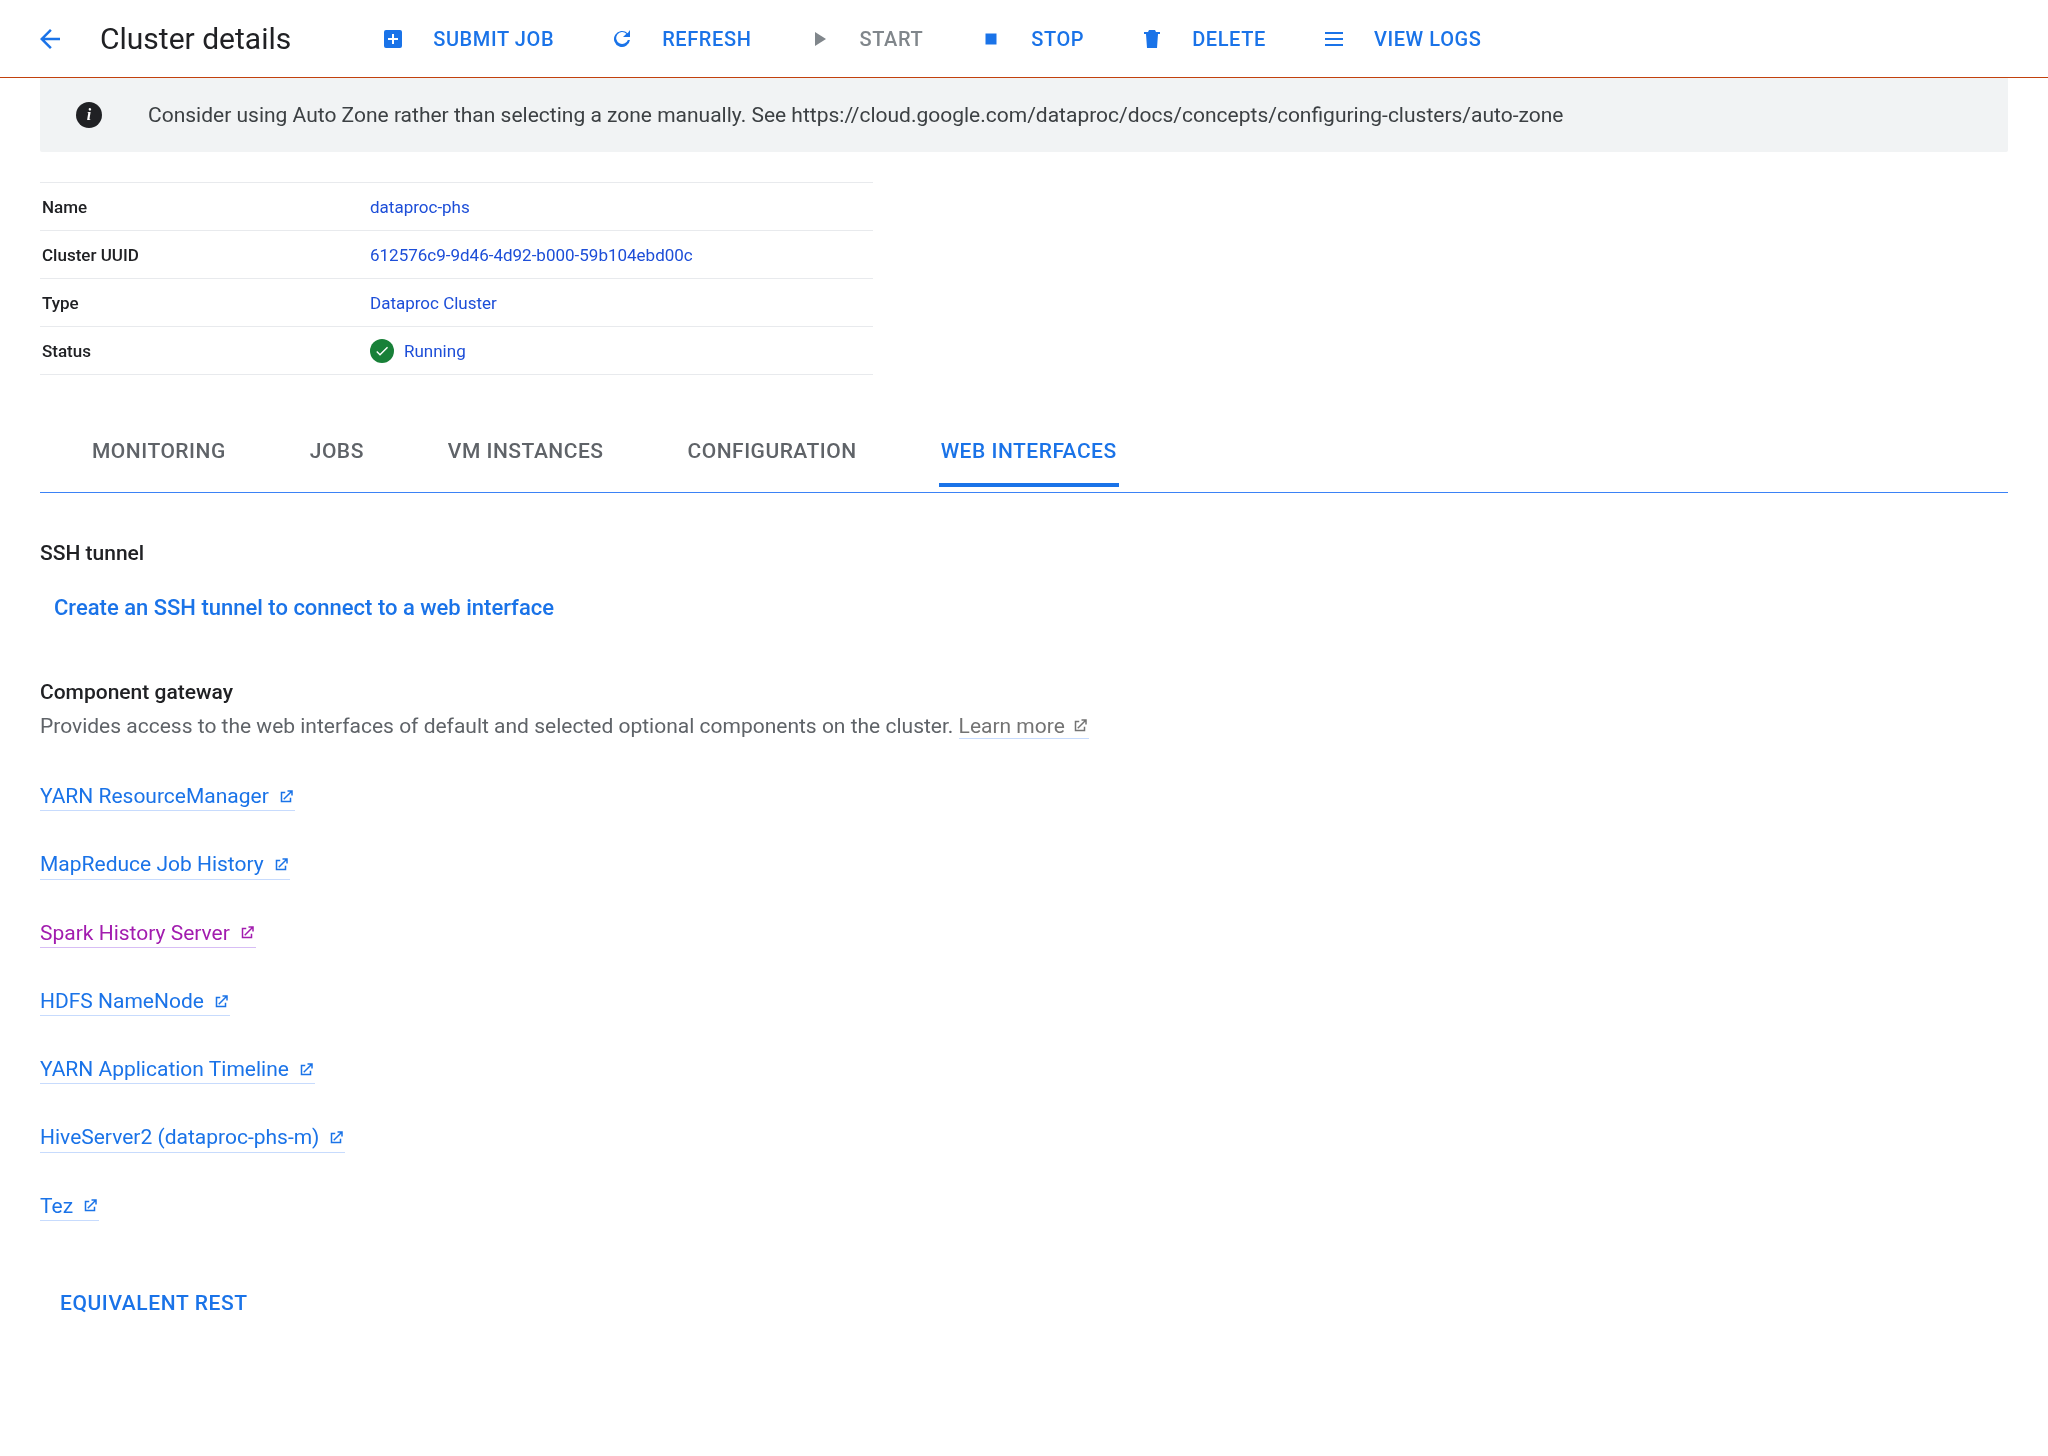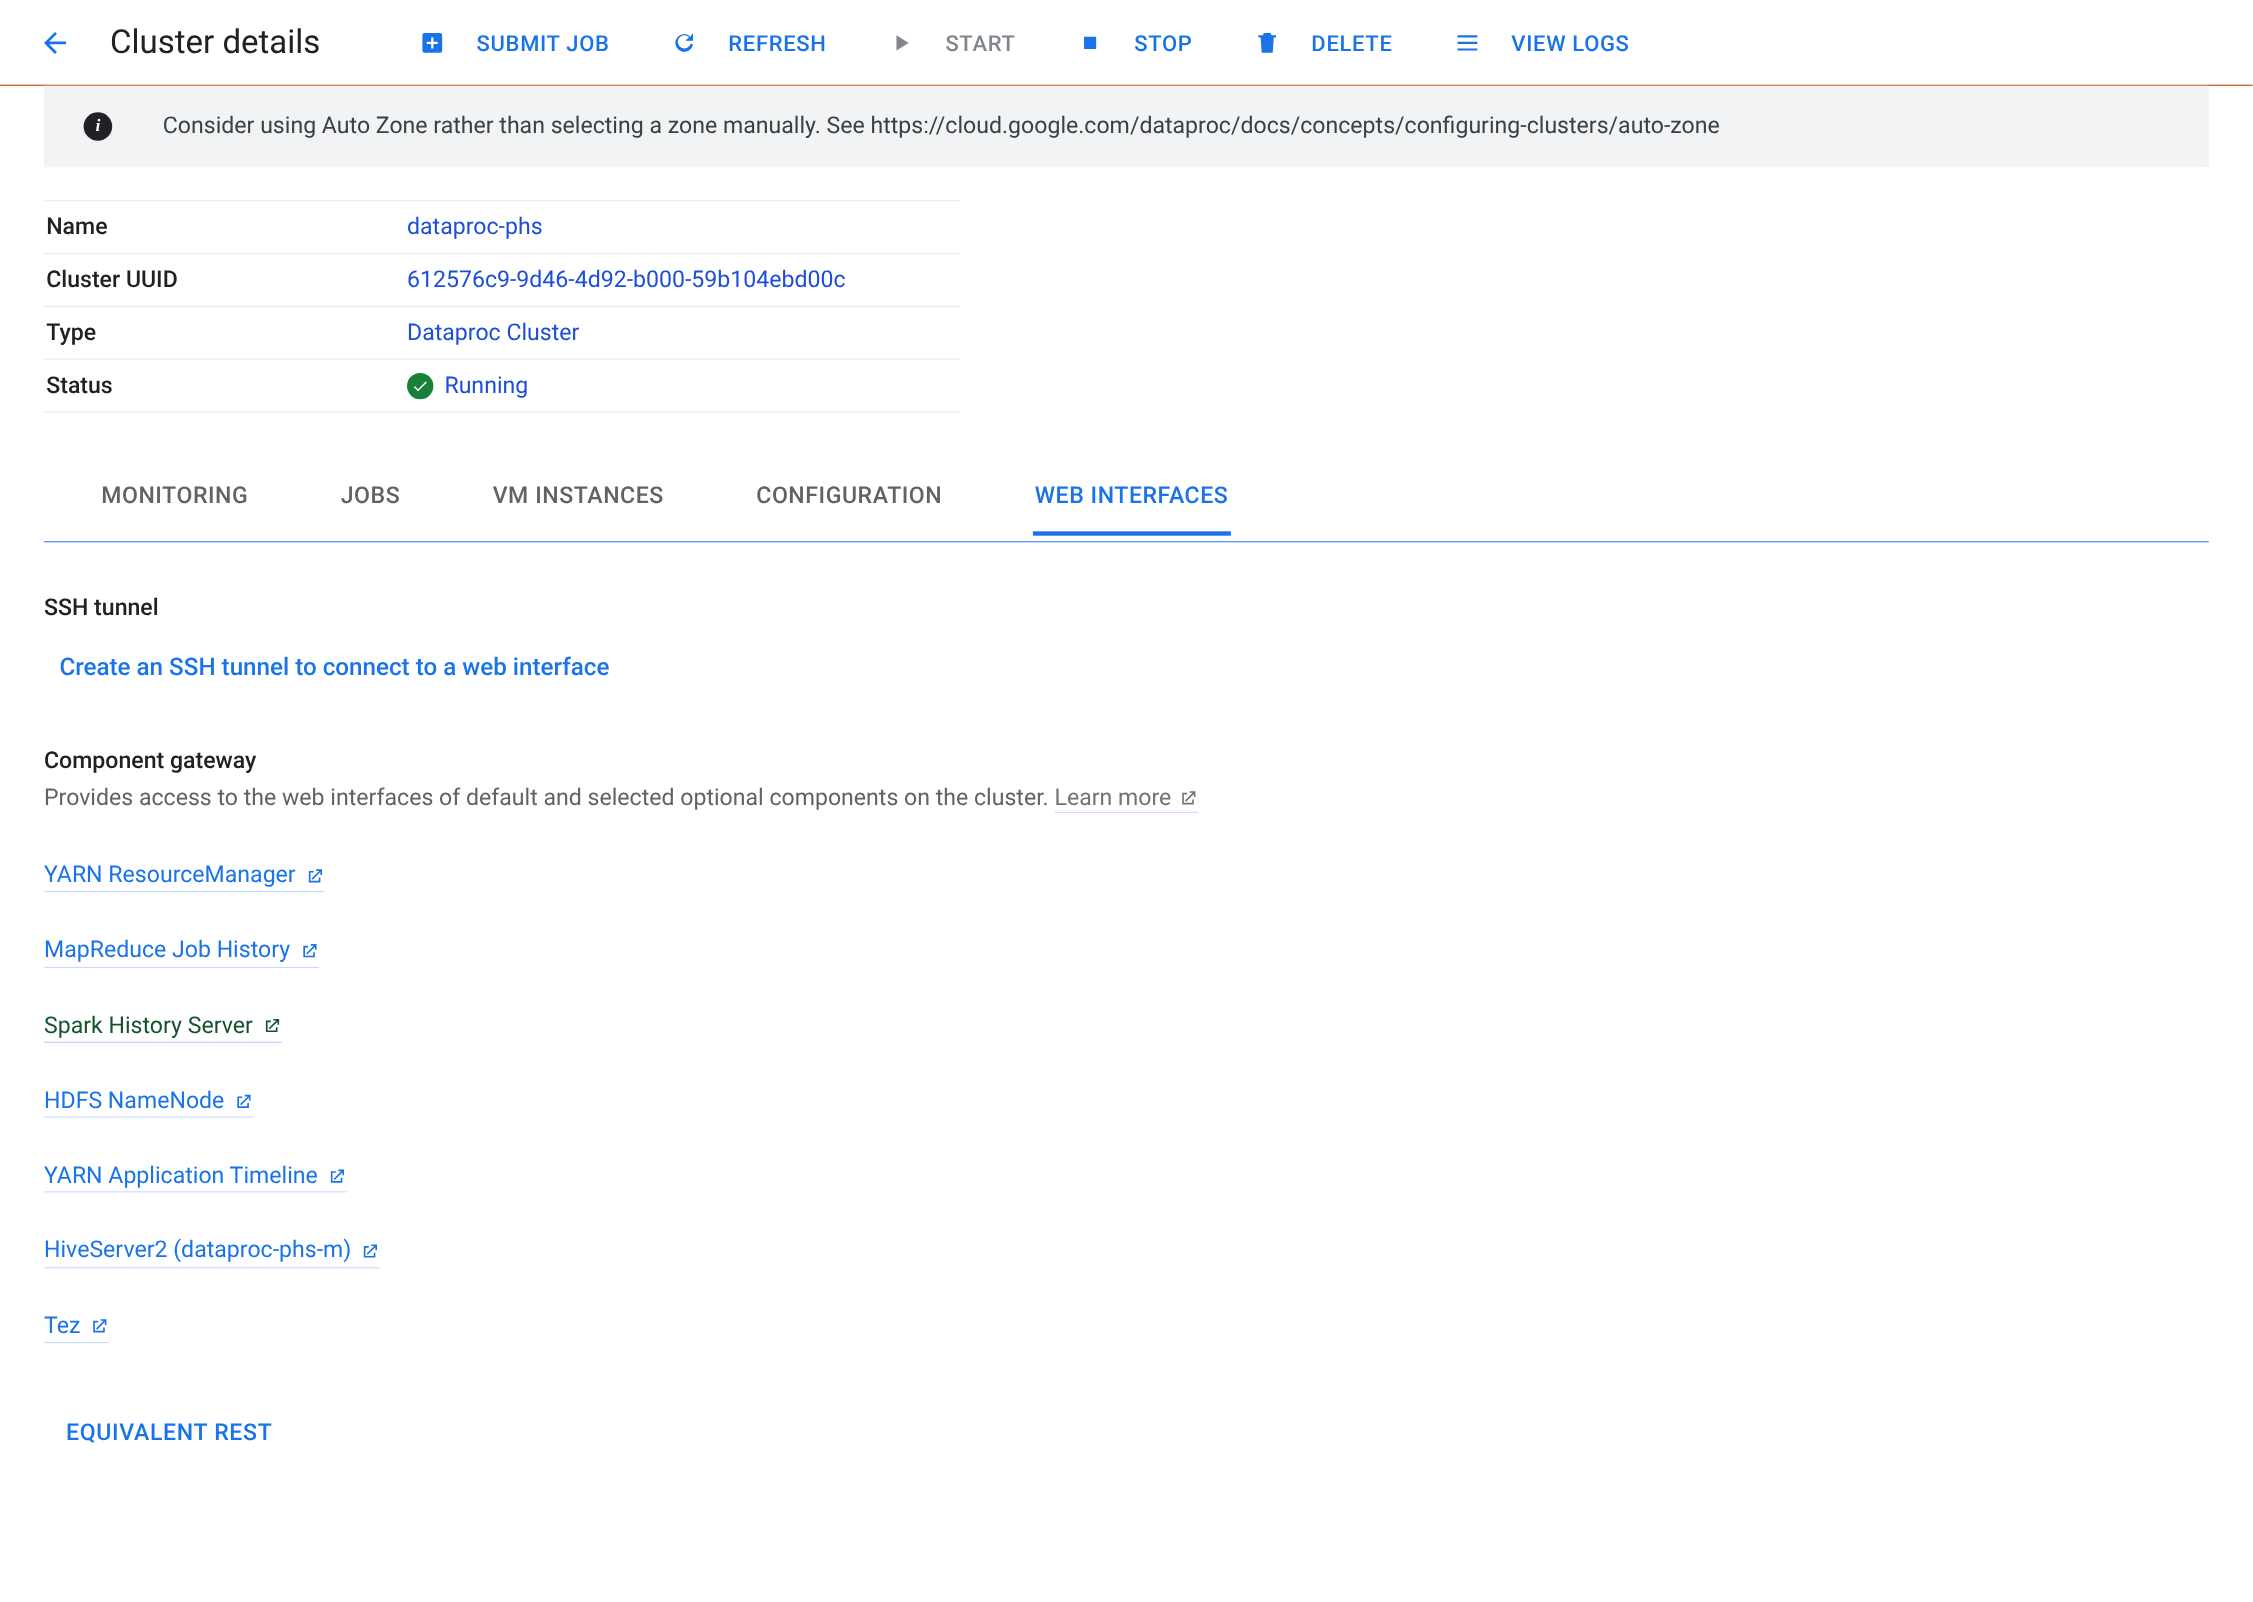--- a/index.html
+++ b/index.html
@@ -78,21 +78,21 @@
     font-size:16px;
     flex:0 0 auto;
   }
   .banner-text { font-size:21px; color:#3c4043; }
 
   
   .prop-table {
     margin:30px 40px 0 40px;
     width:833px;
     border-top:1px solid #e8eaed;
-    font-size:21px;
+    font-size:17px;
   }
   .prop-row {
     display:flex;
     border-bottom:1px solid #e8eaed;
     height:48px;
     align-items:center;
   }
   .prop-key {
     width:330px;
     font-weight:500;
@@ -169,21 +169,21 @@
     color:#1a73e8;
     font-size:21px;
     border-bottom:1px solid #c7dbfd;
     cursor:pointer;
     display:inline-flex;
     align-items:center;
     gap:8px;
     line-height:1.3;
   }
   .ext-link.visited {
-    color:#14532d;
+    color:#a21caf;
     border-bottom-color:#d7bdf5;
   }
   .link-list .link-row { margin-bottom:40px; }
   .open-icon { width:18px; height:18px; display:inline-block; }
   .open-icon svg { fill:currentColor; display:block; }
 
   .footer-btn {
     margin-top:70px;
     margin-left:20px;
     color:#1a73e8;

